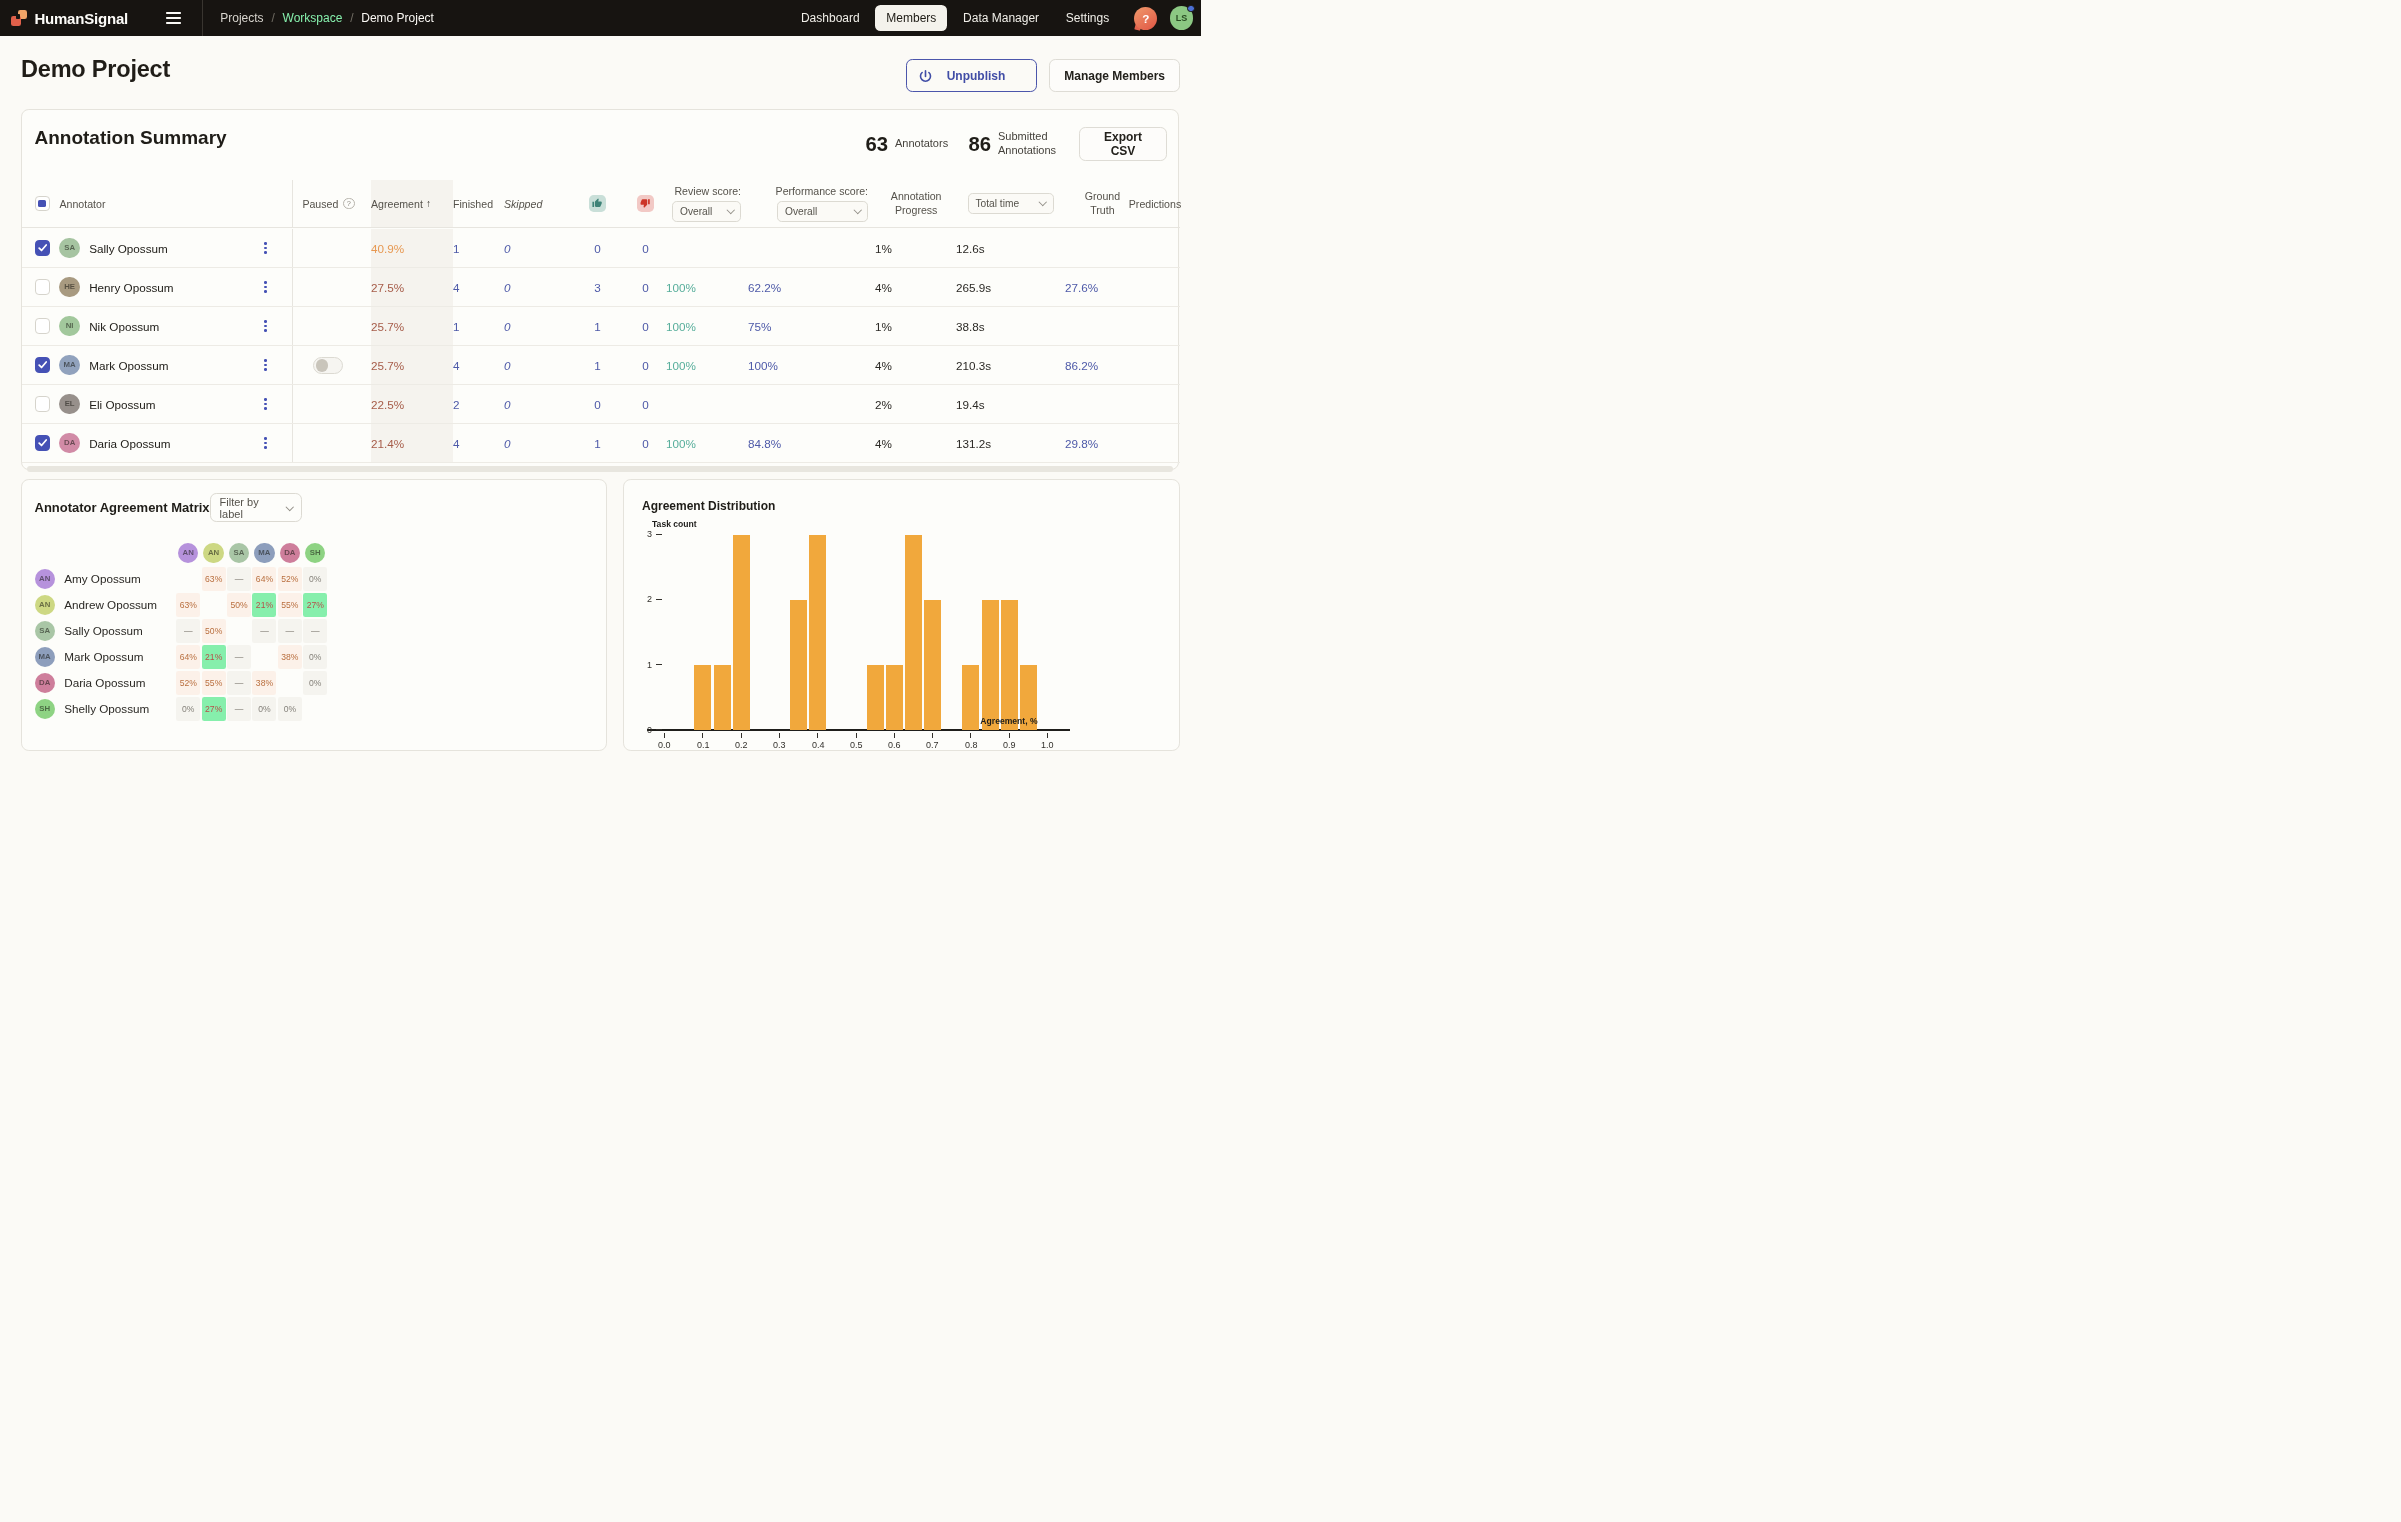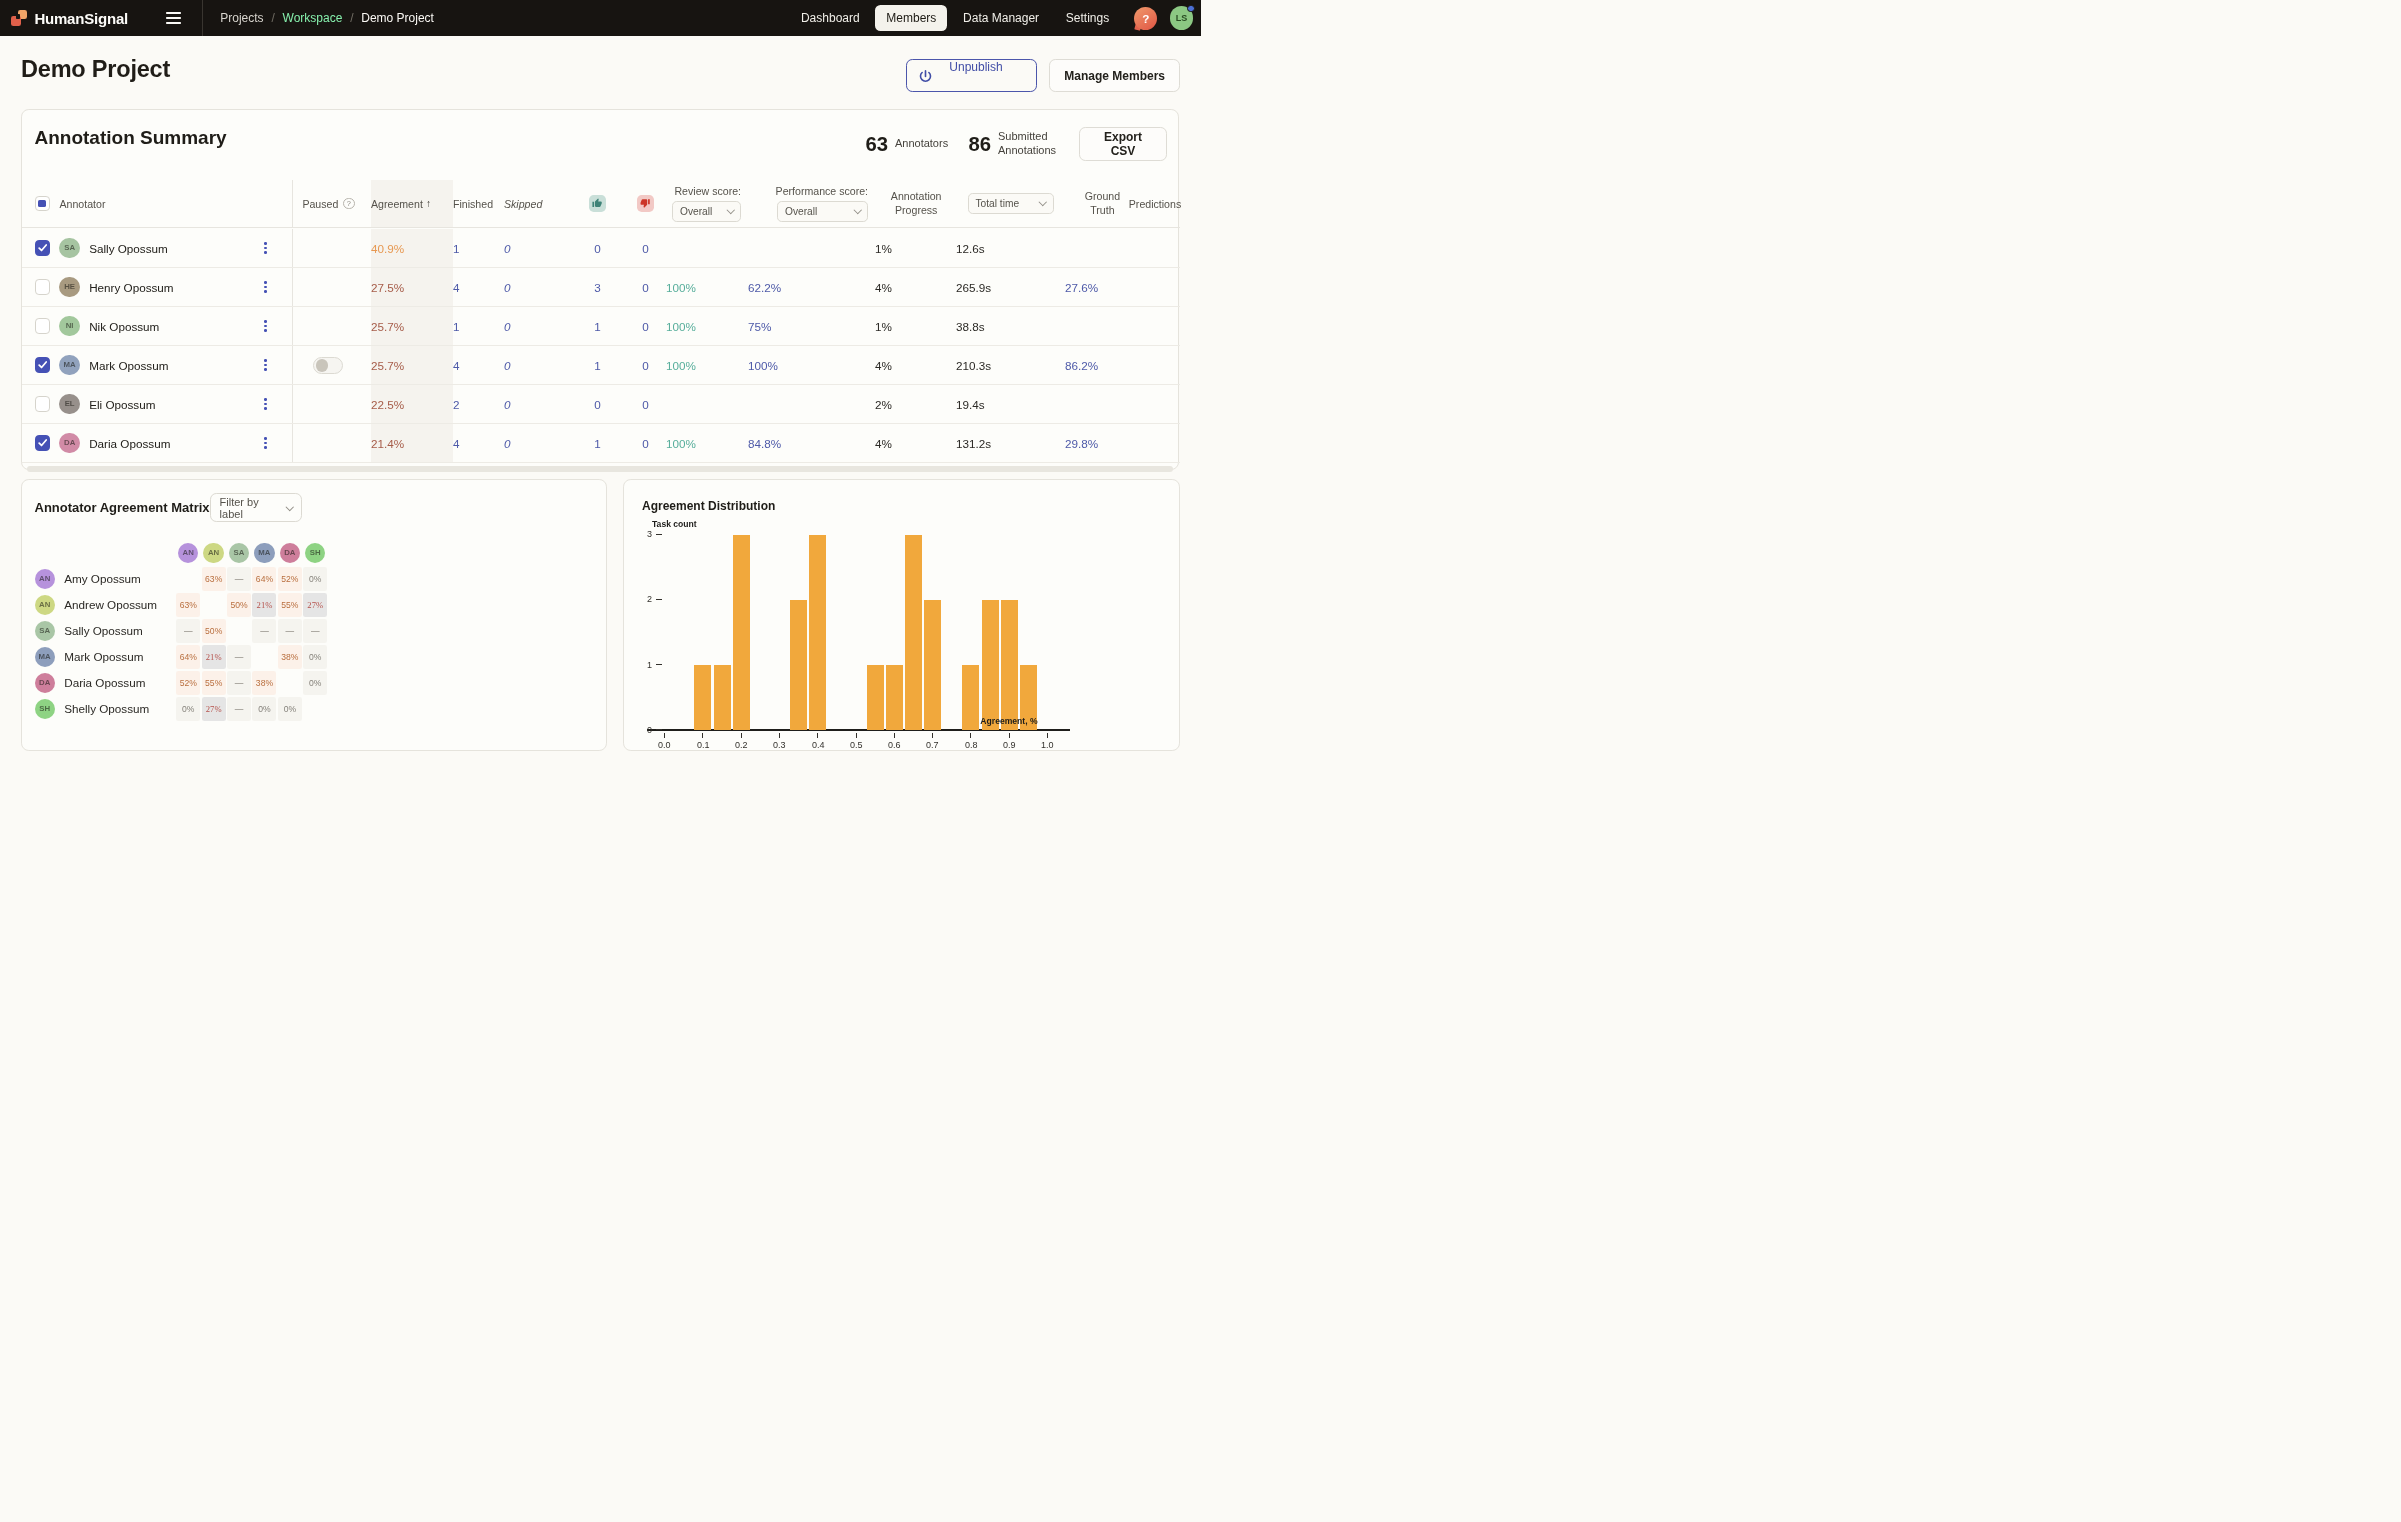--- a/index.html
+++ b/index.html
@@ -38,21 +38,21 @@
   .avatar-ls { position:relative; width:23.5px; height:23.5px; border-radius:50%; background:#8cc883;
     color:#294c22; font-size:9px; font-weight:bold; display:flex; align-items:center; justify-content:center;
     margin-left:7.8px; cursor:pointer; border:none; }
   .avatar-ls .dot { position:absolute; top:-1.6px; right:-1.6px; width:7.8px; height:7.8px; border-radius:50%;
     background:#4b6fd6; border:1.6px solid #171411; }
   
   .page-title { position:absolute; left:21px; top:56px; font-size:23.5px; font-weight:bold; color:#201d18; letter-spacing:-0.2px; }
   .header-actions { position:absolute; top:59px; right:21px; display:flex; gap:12.5px; }
   .btn { font-family:inherit; cursor:pointer; border-radius:6.3px; font-size:12px; }
   .btn-unpublish { position:relative; width:131px; height:33px; background:transparent;
-    border:1.2px solid #4b55ab; color:#414da6; font-weight:normal; display:flex; }
+    border:1.2px solid #4b55ab; color:#414da6; font-weight:bold; display:flex; align-items:center; }
   .btn-unpublish .pwr { position:absolute; left:11.7px; top:8.6px; width:15px; height:15px; }
   .btn-unpublish .lbl { flex:1; text-align:center; padding-left:9.4px; }
   .btn-plain { height:33px; padding:0 14px; background:#fdfcfa; border:0.8px solid #dedcd5; color:#23211c; font-weight:bold; }
   
   .card { position:absolute; background:#fdfdfa; border:0.8px solid #e5e3dc; border-radius:7.8px; }
   #summary-card { left:21px; top:109px; width:1158px; height:361px; }
   #matrix-card  { left:21px; top:479px; width:586px;  height:272px; }
   #chart-card   { left:623px; top:479px; width:557px; height:272px; }
   
   .sum-title { position:absolute; left:12.5px; top:17px; font-size:19px; font-weight:bold; color:#1f1d18; }
@@ -115,21 +115,21 @@
   .m-filter { position:absolute; left:188px; top:13.3px; width:92px; height:29px; border:0.8px solid #dcdad2;
     border-radius:6.3px; background:#fdfdfa; display:flex; align-items:center; justify-content:space-between;
     padding:0 8.6px; font-size:11px; color:#55524b; cursor:pointer; }
   .mgrid { position:absolute; left:12.5px; top:60px; display:grid;
     grid-template-columns:141px repeat(6, 25.4px); grid-auto-rows:26px; align-items:center; }
   .mgrid .mhead { height:26.6px; display:flex; align-items:center; justify-content:center; }
   .mlabel { display:flex; align-items:center; gap:9.4px; font-size:11.7px; color:#2b2925; }
   .mcell { width:24px; height:24px; border-radius:2.3px; margin:0 0.8px; font-size:8.6px;
     display:flex; align-items:center; justify-content:center; }
   .mcell.p { background:#fcf1e9; color:#b96f3f;text-align:right; }
-  .mcell.r { background:#e5e5e5; color:#b5504a;font-family:Liberation Serif, serif; }
+  .mcell.r { background:#86efac; color:#b5504a; }
   .mcell.g { background:#f5f4ef; color:#85827b; }
   .mcell.self { background:transparent; }
   
   .ch-title { position:absolute; left:18px; top:19px; font-size:12px; font-weight:bold; color:#1f1d18; }
   .plot { position:absolute; inset:0; }
   .ylab { position:absolute; left:28px; top:39px; font-size:8.6px; font-weight:bold; color:#1f1e1b; }
   .ytick { position:absolute; left:0; width:28px; text-align:right; font-size:9px; color:#33312c; }
   .ydash { position:absolute; left:32px; width:5.5px; height:1.2px; background:#33312c; }
   .xaxis { position:absolute; left:23px; top:249px; width:423px; height:2px; background:#1f1e1b; }
   .xtickmark { position:absolute; top:253px; width:1.2px; height:4.7px; background:#33312c; }

